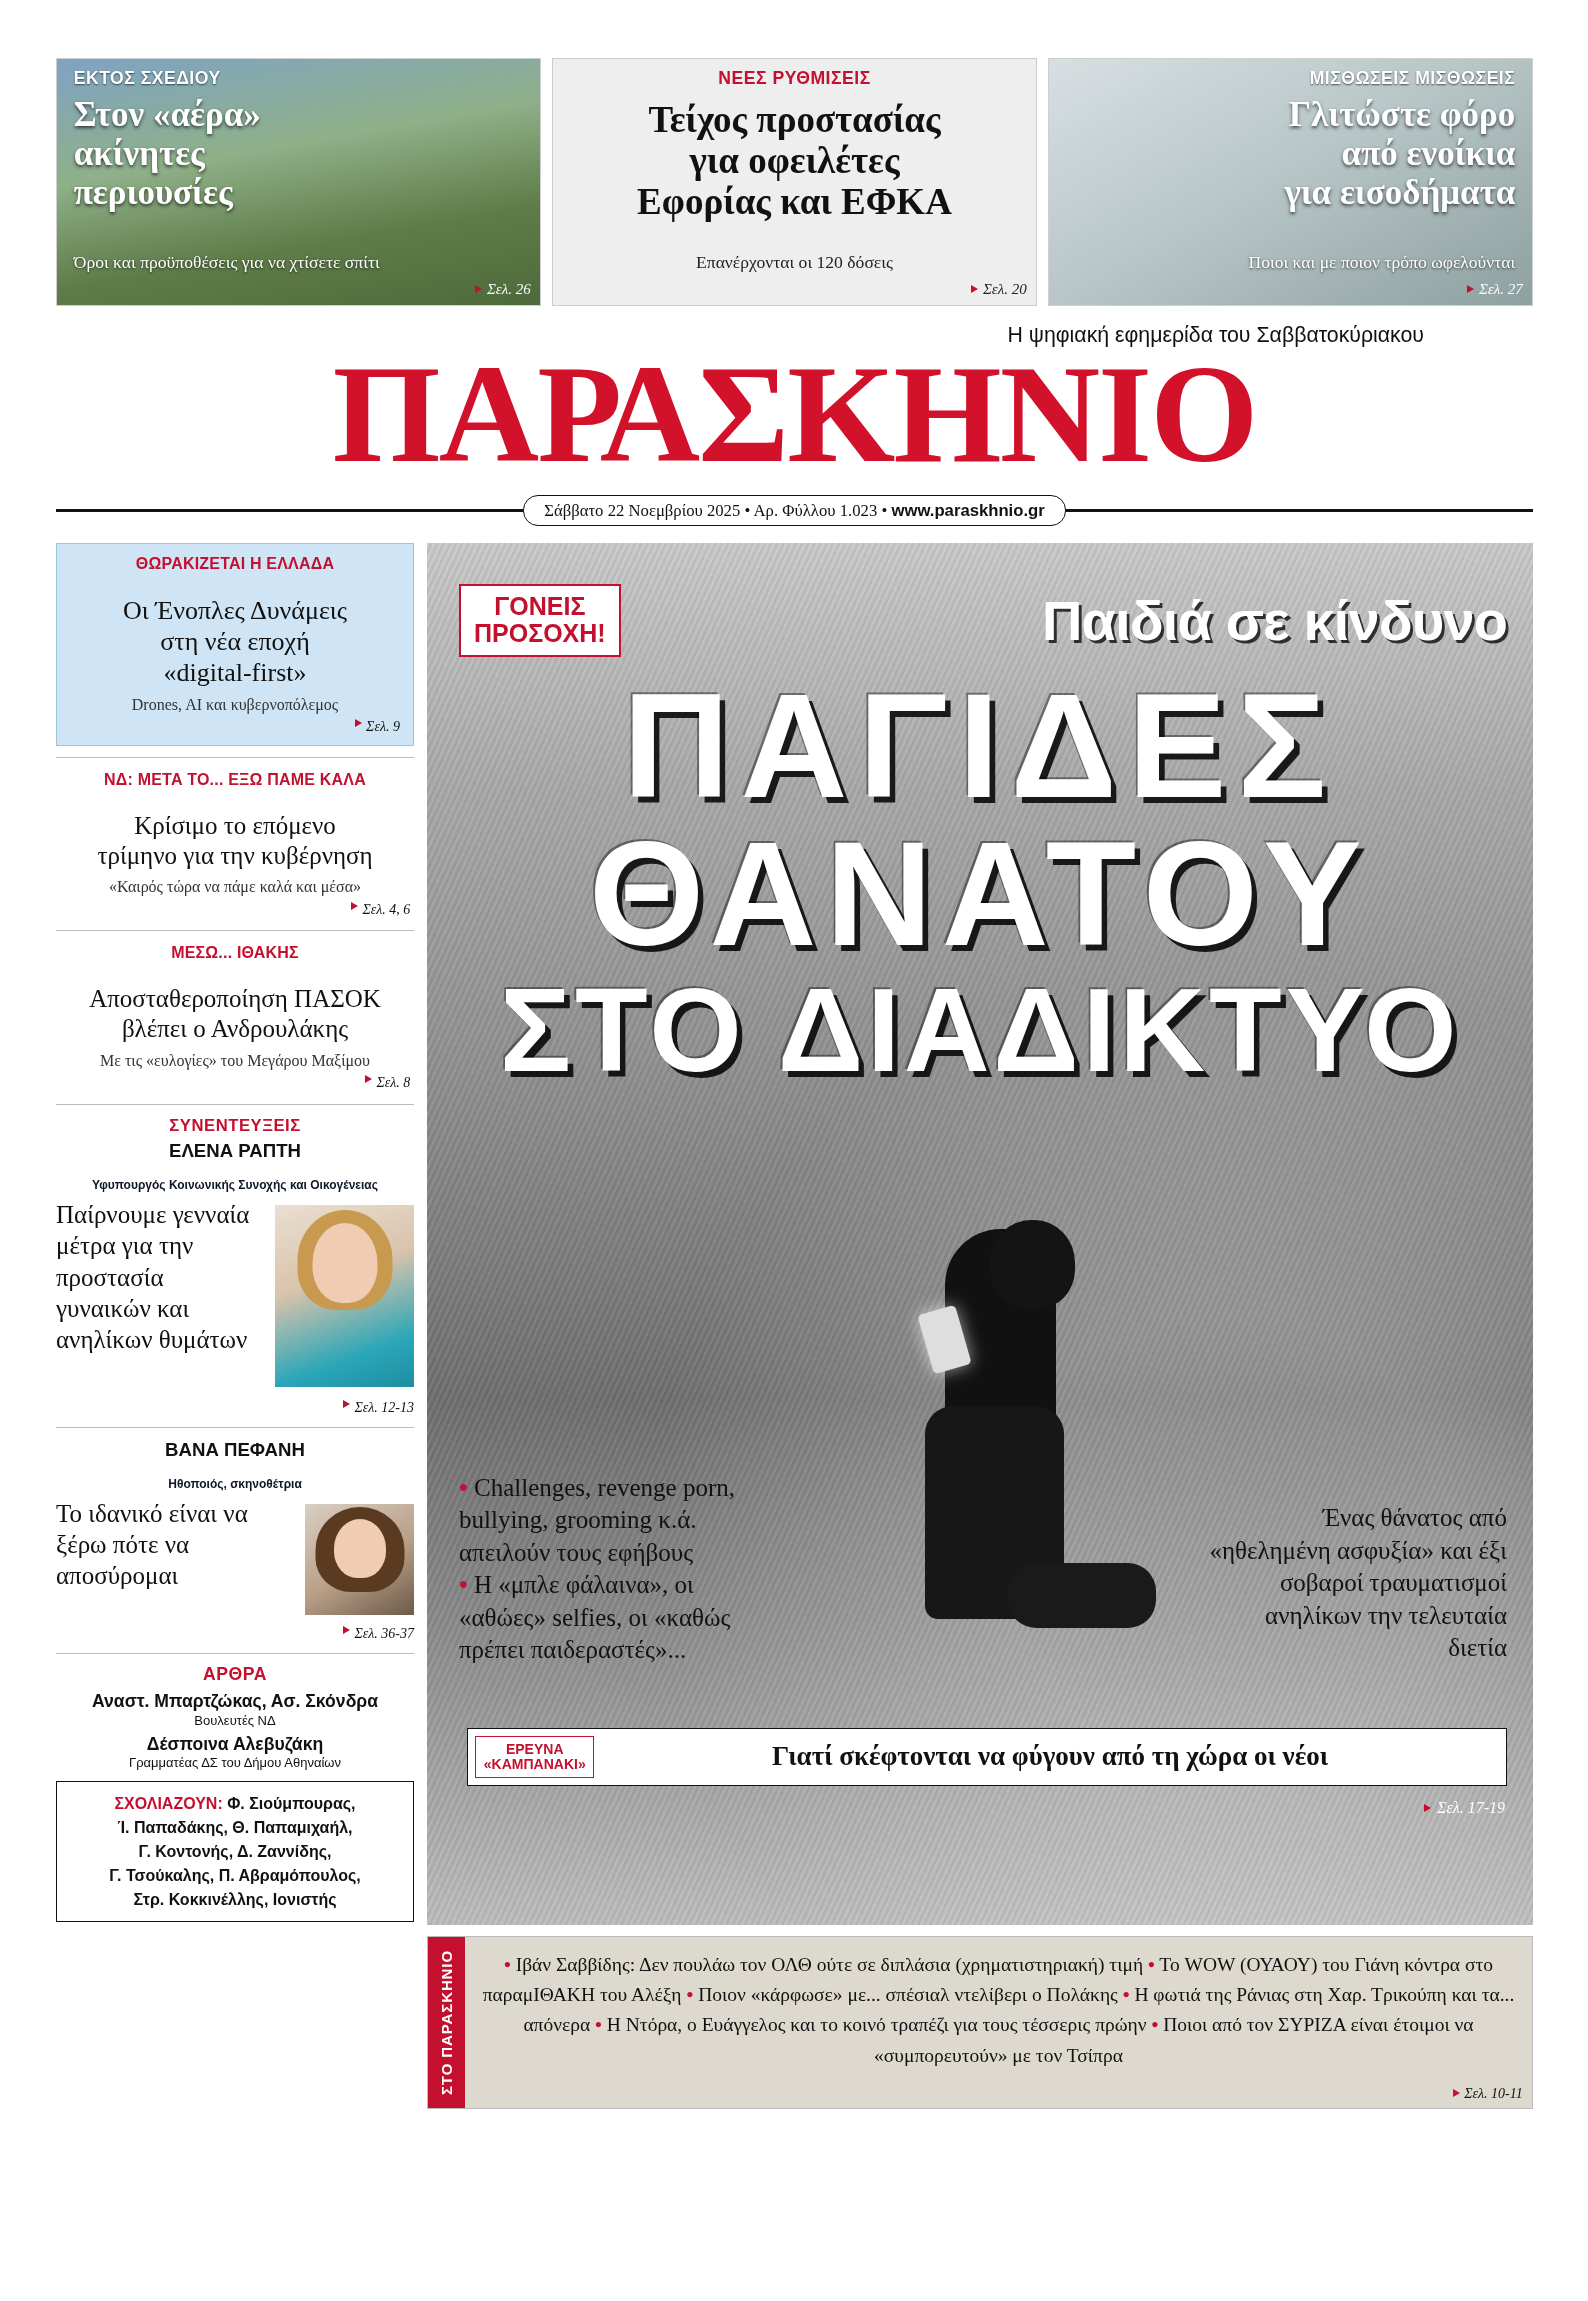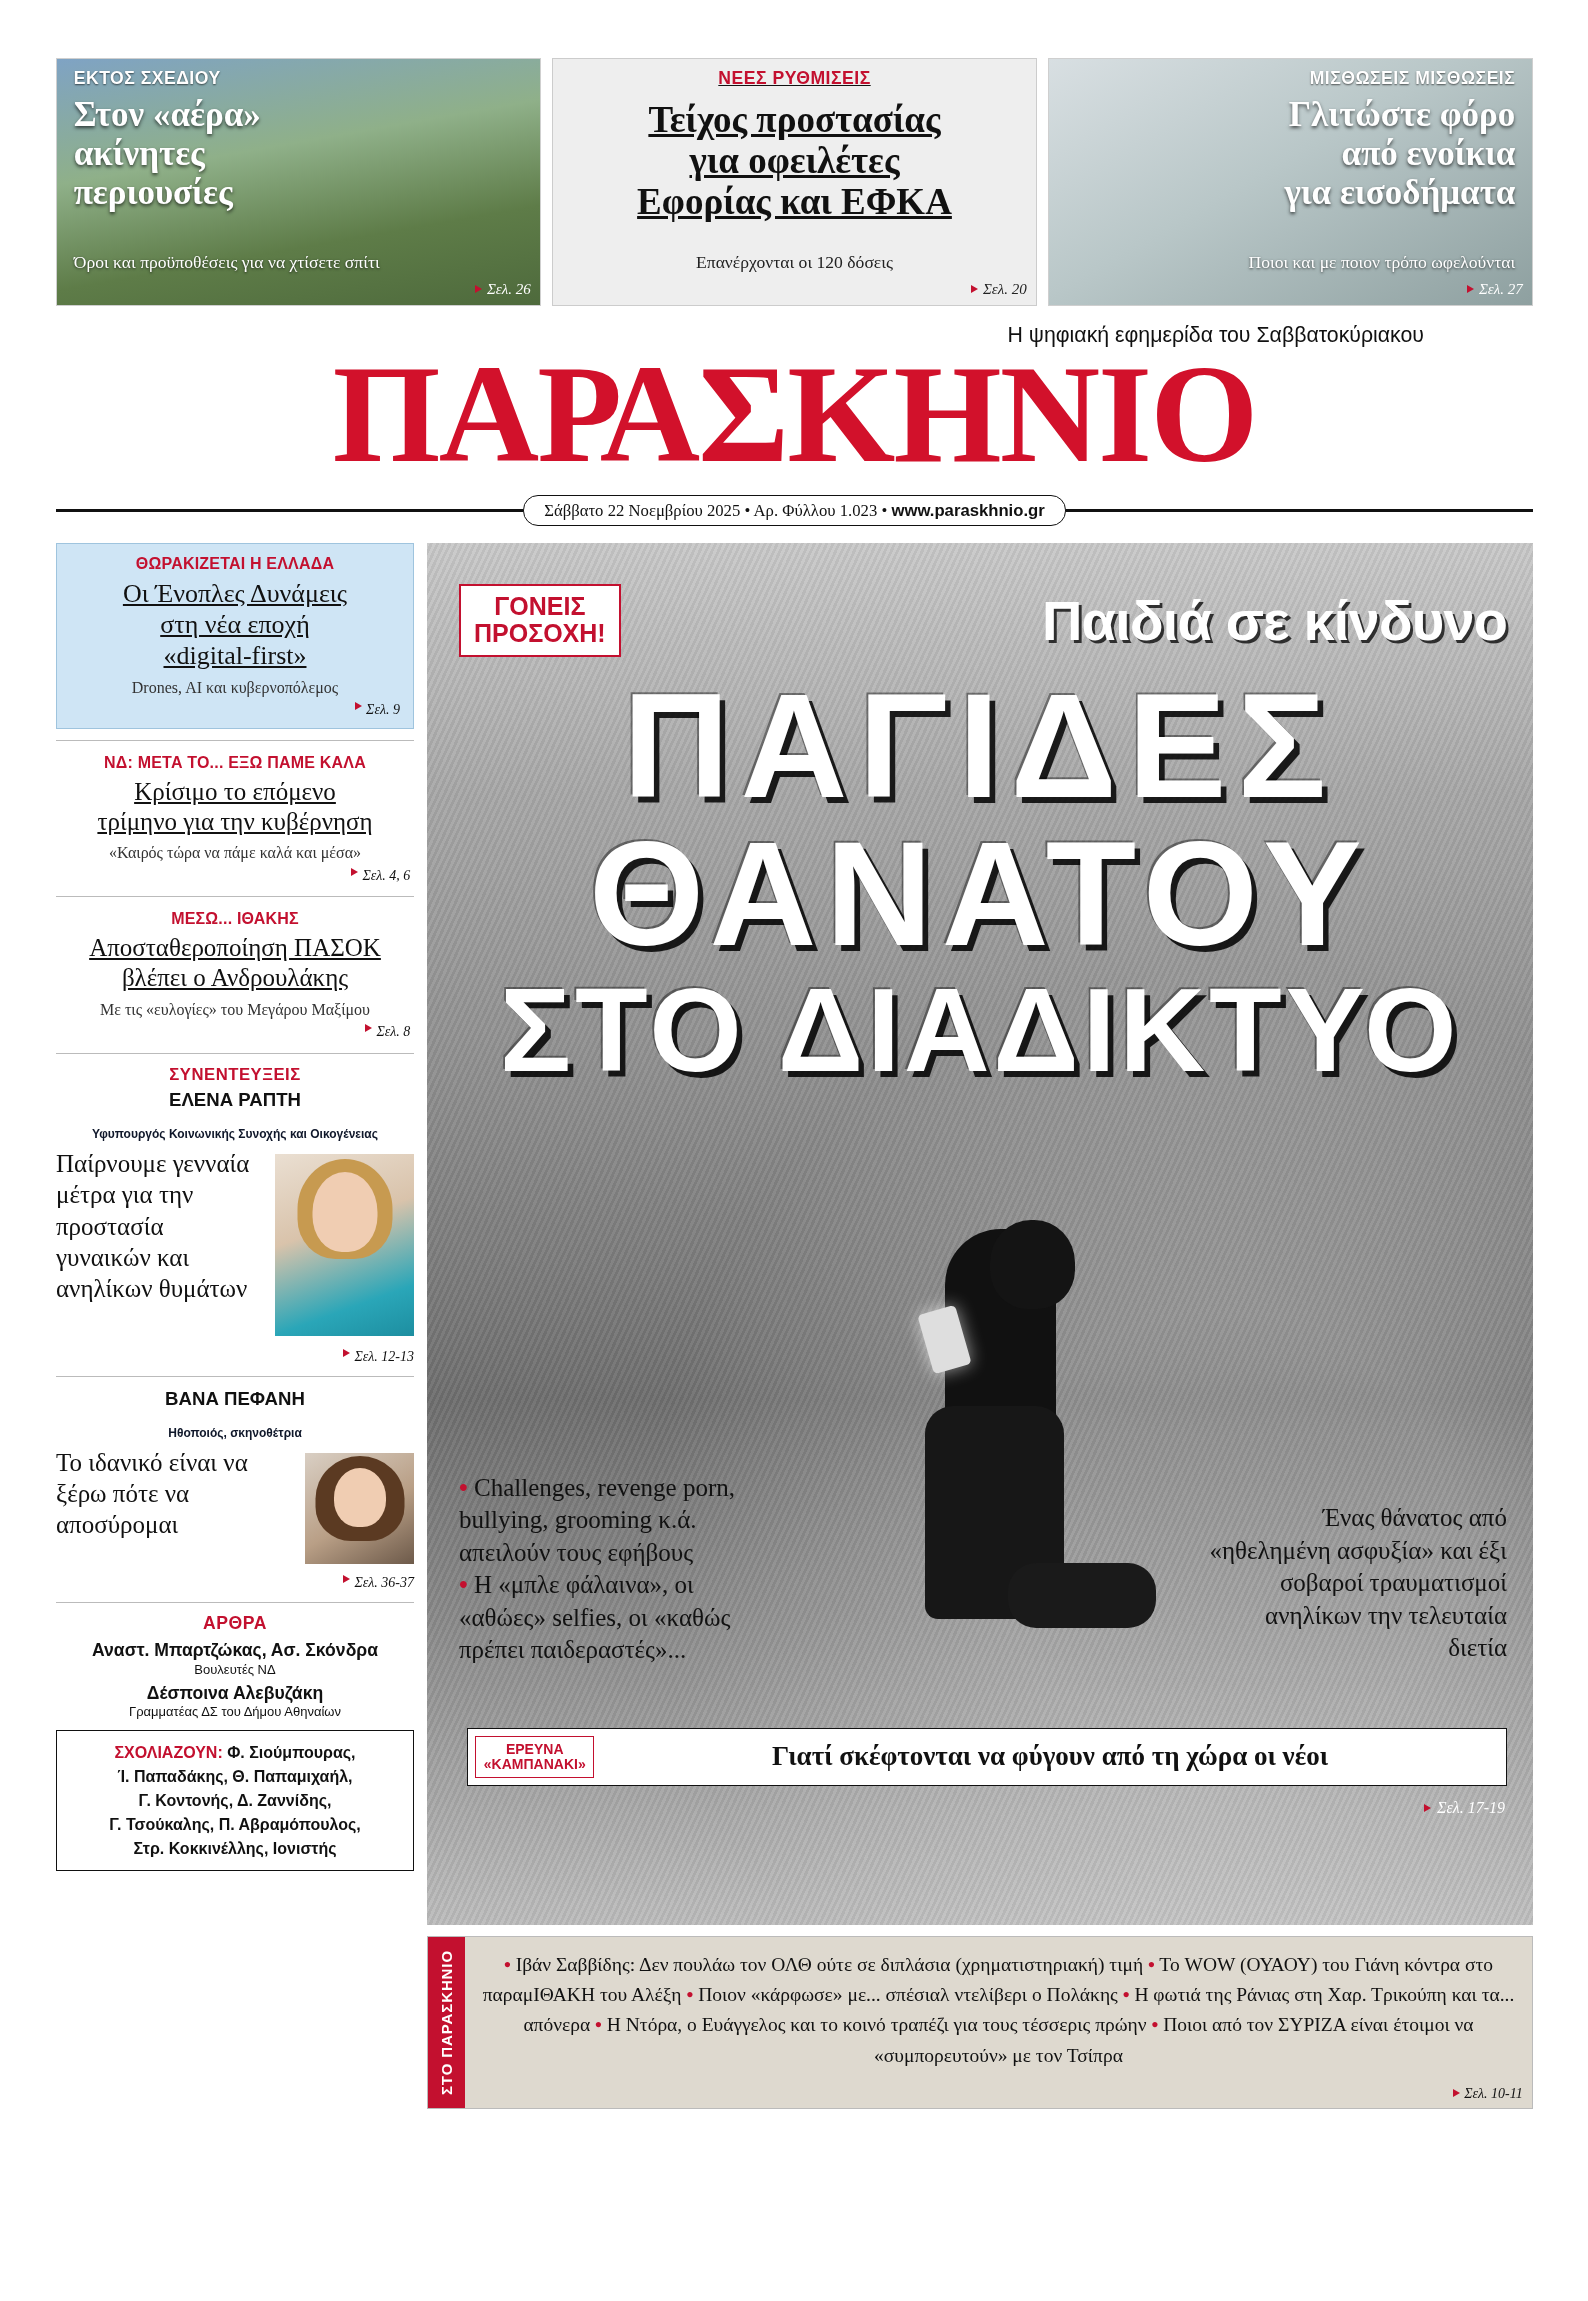--- a/index.html
+++ b/index.html
@@ -11,21 +11,21 @@
     color:#111;
     position:relative;
     overflow:hidden;
   }
   .page { position:relative; width:1589px; height:2301px; padding:0 56px; }
 
   
   .teasers { display:flex; gap:11px; padding-top:58px; height:306px; }
   .teaser { flex:1; position:relative; overflow:hidden; border:0.9px solid #cfcfcf; }
   .teaser.t1 { background:linear-gradient(170deg,#7fa3c4 0%, #8fb089 38%, #5e7c48 70%, #4e6a3c 100%); }
-  .teaser.t2 { background:#eeeeee; border:0.9px solid #cccccc;text-decoration:underline; }
+  .teaser.t2 { background:#eeeeee; border:0.9px solid #cccccc; }
   .teaser.t3 { background:linear-gradient(150deg,#d8dfe2 0%, #b9c7c8 45%, #8ea0a0 100%); }
   .kicker {
     text-align:center; font-weight:bold; font-size:17.6px; letter-spacing:0.5px;
     padding:9.3px 3.7px 5.6px; color:#c3102f;
   }
   .teaser.t1 .kicker, .teaser.t3 .kicker { color:#ffffff; text-shadow:0 0.9px 1.9px rgba(0,0,0,.6); }
   .teaser.t1 .kicker { text-align:left; padding-left:16.7px; }
   .teaser.t3 .kicker { text-align:right; padding-right:16.7px; }
   .th { font-family:"Liberation Serif", serif; font-weight:bold; line-height:1.12; }
   .teaser.t1 .th { color:#fff; font-size:35px; padding:0 16.7px; text-shadow:0 1.9px 3.7px rgba(0,0,0,.65); }
@@ -57,21 +57,21 @@
   .dateline b { font-family:"Liberation Sans",sans-serif; }
 
   
   .content { display:flex; gap:13px; margin-top:16.7px; }
   .left-col { width:358px; }
   .right-col { flex:1; }
 
   
   .box-blue { background:#cfe5f5; border:0.9px solid #9fc4de; padding:11px 13px 9.3px; text-align:center; position:relative; }
   .lk { color:#c3102f; font-weight:bold; font-size:16px; letter-spacing:0.2px; }
-  .lh { font-family:"Liberation Serif", serif; font-size:26px; line-height:1.2; margin-top:5px; color:#111;text-decoration:underline; }
+  .lh { font-family:"Liberation Serif", serif; font-size:26px; line-height:1.2; margin-top:22px; color:#111; }
   .lsub { font-family:"Liberation Serif", serif; font-size:16px; color:#333; margin-top:7.4px; }
   .lref { text-align:right; font-size:14px; font-style:italic; font-family:"Liberation Serif",serif;
           display:flex; justify-content:flex-end; align-items:flex-start; gap:4.6px; margin-top:5.6px; }
   .hr { height:0.9px; background:#bbb; margin:11px 0; }
   .litem { text-align:center; padding:1.9px 3.7px; }
   .litem .lh { font-size:25px; }
 
   
   .iv-title { color:#c3102f; font-weight:bold; font-size:16.7px; text-align:center; letter-spacing:0.5px; }
   .iv-name { font-weight:bold; font-size:18.6px; text-align:center; margin-top:3.7px; }

